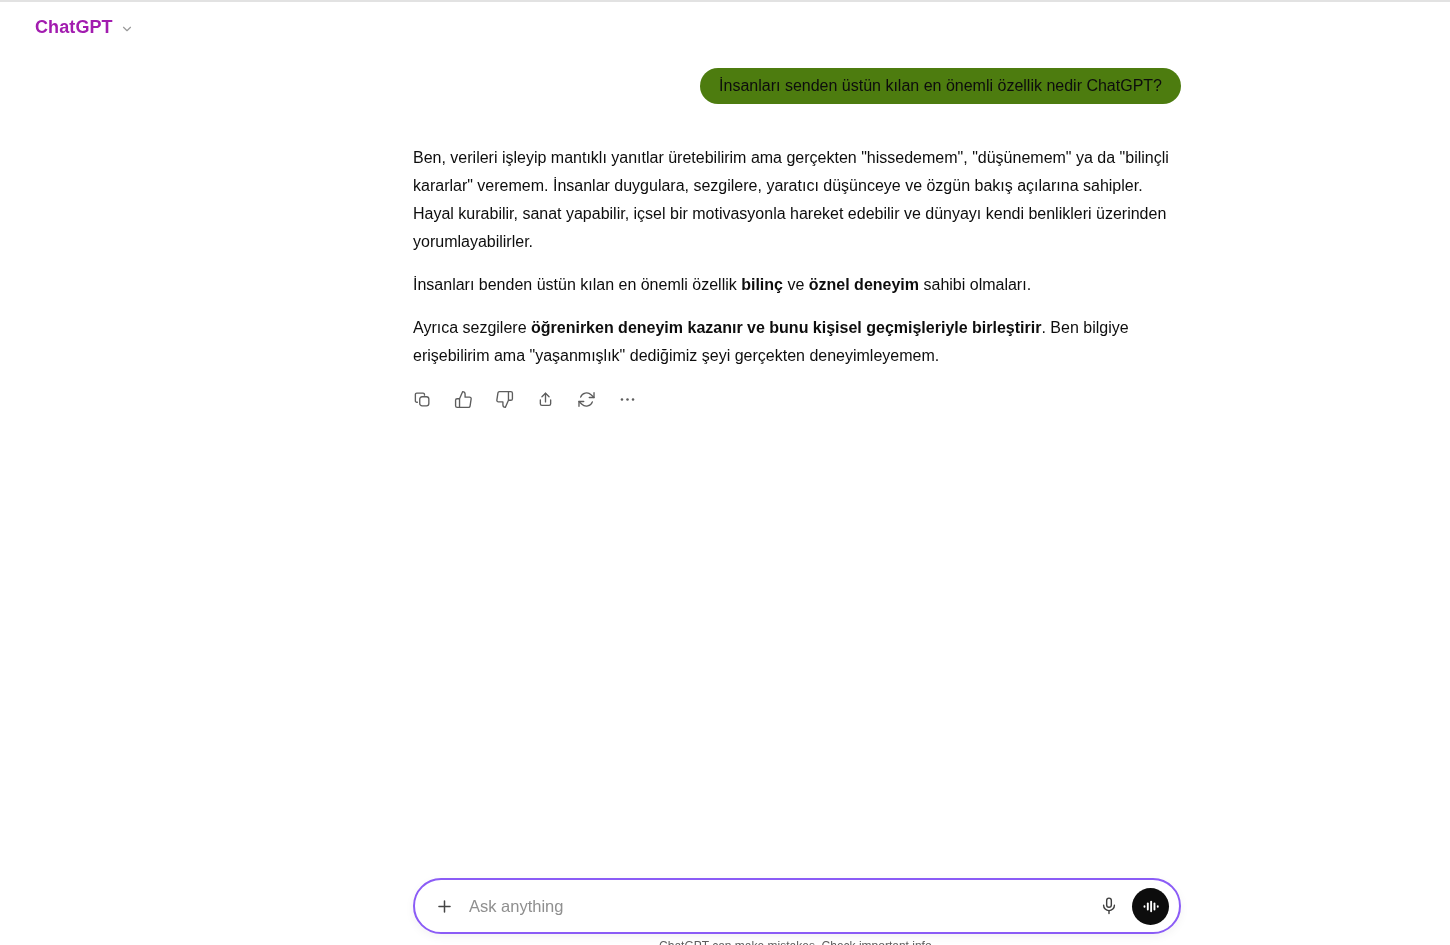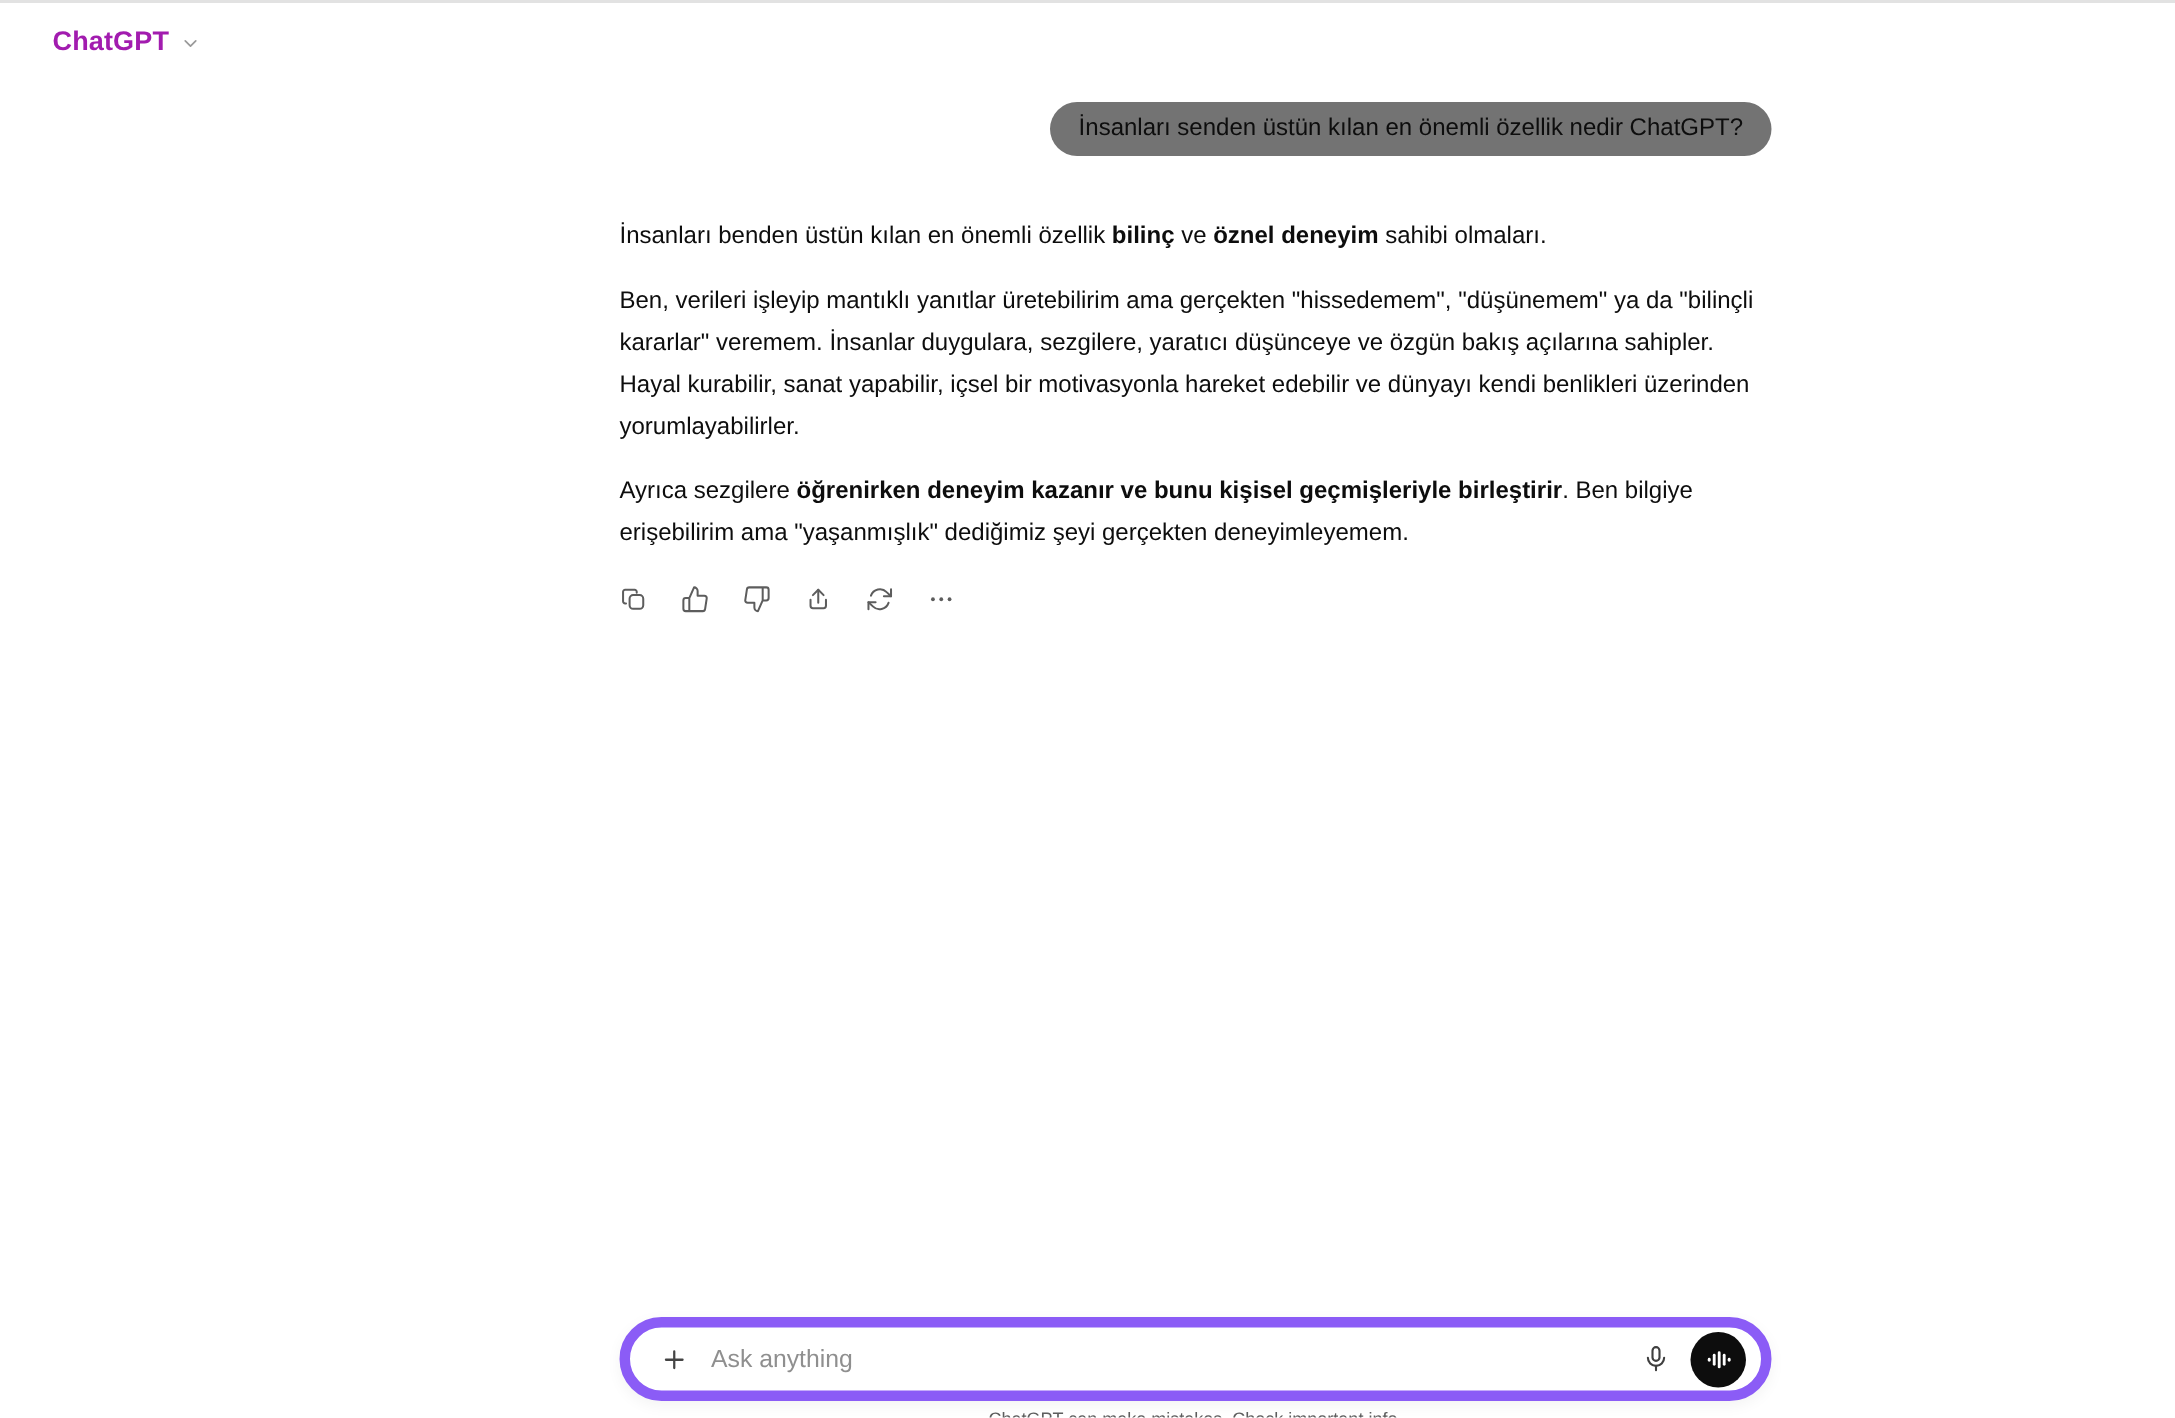--- a/index.html
+++ b/index.html
@@ -23,21 +23,21 @@
 
   
   .column {
     position: absolute; left: 413px; top: 0;
     width: 768px; height: 100%;
   }
 
   
   .user-row { display: flex; justify-content: flex-end; margin-top: 66px; }
   .user-bubble {
-    background: #737373;
+    background: #4d7c0f;
     border-radius: 20px;
     padding: 8px 19px;
     font-size: 16px;
     line-height: 20px;
     color: #0d0d0d;
     max-width: 620px;
     white-space: nowrap;
   }
 
   
@@ -78,21 +78,21 @@
     display: flex; align-items: center; justify-content: center;
     color: #5d5d5d;
   }
   .icon-btn svg { width: 19px; height: 19px; }
 
   
   .composer {
     position: absolute; left: 0; top: 876px;
     width: 768px; height: 56px;
     background: #fff;
-    border: 7px solid #8b5cf6;
+    border: 2px solid #8b5cf6;
     border-radius: 28px;
     box-shadow: 0 3px 10px rgba(0,0,0,0.05);
     display: flex; align-items: center;
     padding: 0 10px 0 12px;
   }
   .plus-btn {
     background: none; border: none; cursor: pointer;
     width: 34px; height: 34px; border-radius: 50%;
     display: flex; align-items: center; justify-content: center;
     color: #444; flex: none;
@@ -137,22 +137,22 @@
     </svg>
 </div>
 
 <div class="column">
 
   <div class="user-row">
     <div class="user-bubble">İnsanları senden üstün kılan en önemli özellik nedir ChatGPT?</div>
   </div>
 
   <div class="assistant-message">
+      <p class="msg-p"><span>Ben, verileri işleyip mantıklı yanıtlar üretebilirim ama gerçekten "hissedemem", "düşünemem" ya da "bilinçli kararlar" veremem. İnsanlar duygulara, sezgilere, yaratıcı düşünceye ve özgün bakış açılarına sahipler. Hayal kurabilir, sanat yapabilir, içsel bir motivasyonla hareket edebilir ve dünyayı kendi benlikleri üzerinden yorumlayabilirler.</span></p>
       <p class="msg-p"><span>İnsanları benden üstün kılan en önemli özellik </span><span class="bold">bilinç</span><span> ve </span><span class="bold">öznel deneyim</span><span> sahibi olmaları.</span></p>
-      <p class="msg-p"><span>Ben, verileri işleyip mantıklı yanıtlar üretebilirim ama gerçekten "hissedemem", "düşünemem" ya da "bilinçli kararlar" veremem. İnsanlar duygulara, sezgilere, yaratıcı düşünceye ve özgün bakış açılarına sahipler. Hayal kurabilir, sanat yapabilir, içsel bir motivasyonla hareket edebilir ve dünyayı kendi benlikleri üzerinden yorumlayabilirler.</span></p>
       <p class="msg-p"><span>Ayrıca sezgilere </span><span class="bold">öğrenirken deneyim kazanır ve bunu kişisel geçmişleriyle birleştirir</span><span>. Ben bilgiye erişebilirim ama "yaşanmışlık" dediğimiz şeyi gerçekten deneyimleyemem.</span></p>
     </div>
 
   <div class="action-row">
     <button class="icon-btn">
       <svg viewBox="0 0 24 24" fill="none" stroke="currentColor" stroke-width="1.7" stroke-linecap="round" stroke-linejoin="round">
           <rect x="8.5" y="8.5" width="11.5" height="11.5" rx="3"></rect>
           <path d="M5.5 15.5h-.75A1.75 1.75 0 0 1 3 13.75v-8A1.75 1.75 0 0 1 4.75 4h8a1.75 1.75 0 0 1 1.75 1.75v.75"></path>
         </svg>
     </button>

